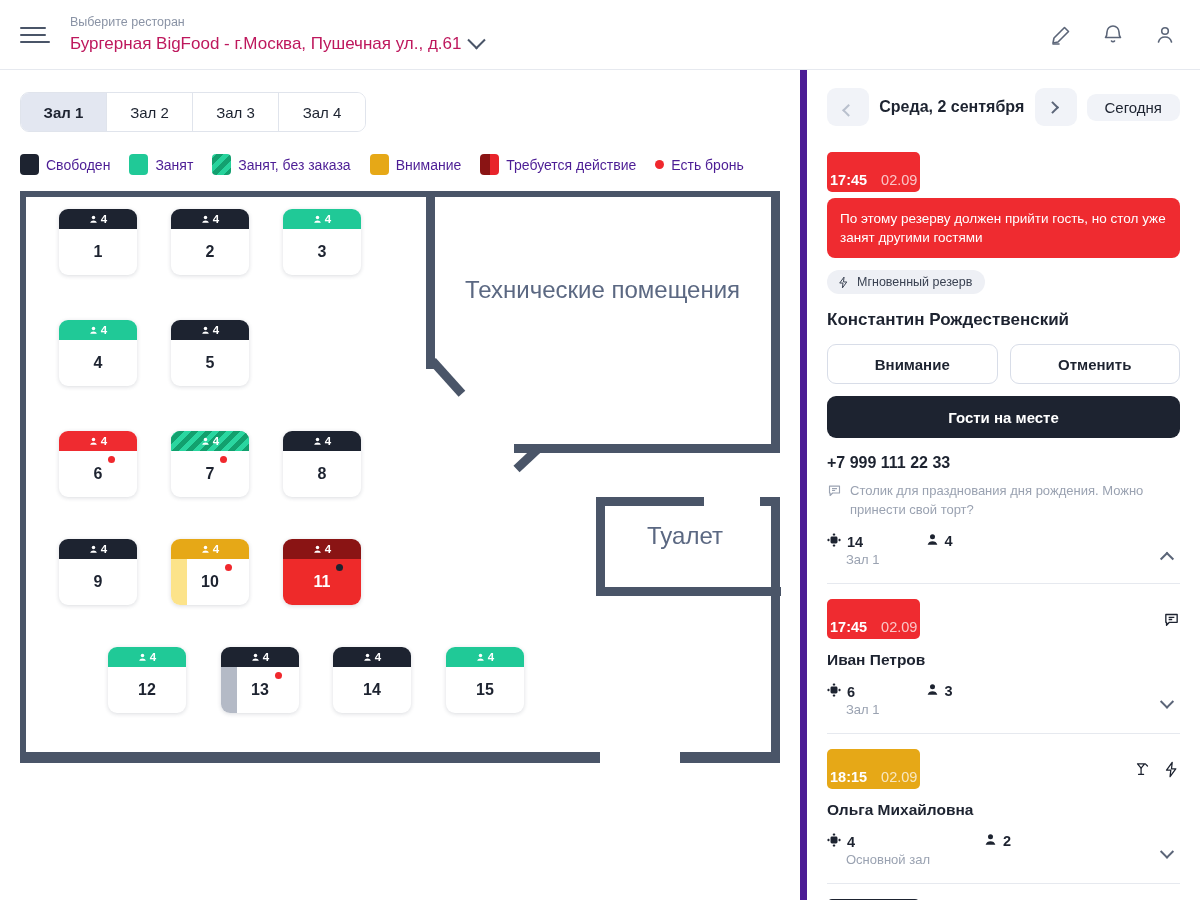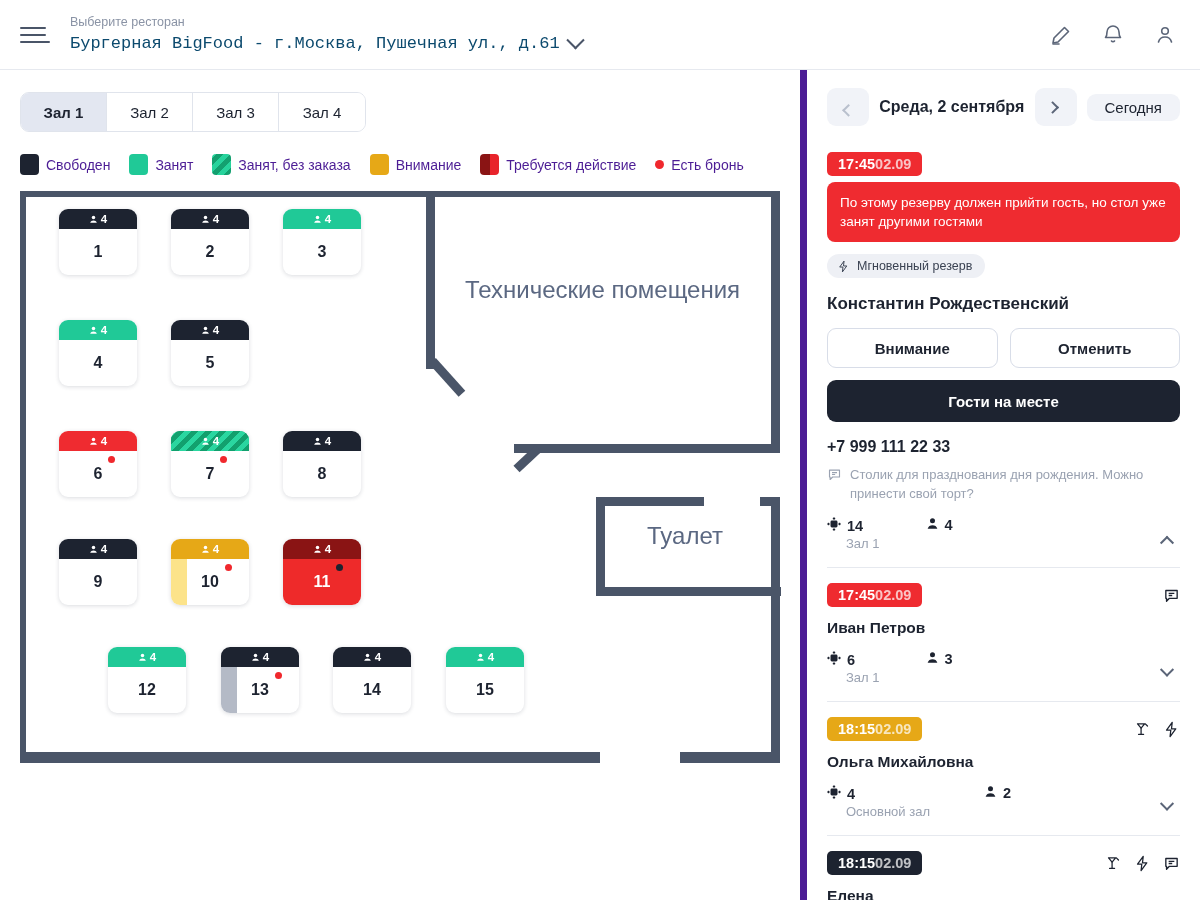--- a/index.html
+++ b/index.html
@@ -19,21 +19,21 @@
     display: flex; align-items: center;
     padding: 0 22px 0 20px;
   }
   .burger { width: 30px; height: 30px; display:flex; flex-direction:column; justify-content:center; gap:5px; cursor:pointer; }
   .burger i { display:block; height:2px; background:#4a5568; border-radius:2px; }
   .burger i:nth-child(1){ width:26px; }
   .burger i:nth-child(2){ width:26px; }
   .rest-block { margin-left: 20px; display:flex; flex-direction:column; justify-content:center; }
   .rest-label { font-size: 12.5px; color: #8a93a5; line-height: 16px; margin-bottom: 3px; }
   .rest-name-row { display:flex; align-items:center; gap:9px; cursor:pointer; }
-  .rest-name { font-size: 17px; color:#0c4a6e; line-height:22px;font-family:Liberation Mono, monospace; }
+  .rest-name { font-size: 17px; color:#be185d; line-height:22px; }
   .chev-dn { width:13px; height:13px; border-right:2px solid #4a5568; border-bottom:2px solid #4a5568; transform: rotate(45deg) translate(-3px,-3px); }
   .top-icons { margin-left:auto; display:flex; align-items:center; gap:26px; }
   .ticon { width:26px; height:26px; color:#5b6578; cursor:pointer; display:flex; align-items:center; justify-content:center; }
   .ticon svg { width:24px; height:24px; }
 
   
   .body { flex:1; display:flex; min-height:0;justify-content:flex-end; }
   .left { width: 800px; flex:0 0 800px; padding: 22px 20px 0 20px; position:relative; }
   .right { flex:1; border-left:7px solid #4c1d95; padding: 18px 20px 0 20px; position:relative; overflow:hidden; }
 
@@ -89,23 +89,23 @@
   .datebar { display:flex; align-items:center; gap:10px; }
   .navbtn { width:42px; height:38px; border-radius:9px; background:#f1f3f8; display:flex;
             align-items:center; justify-content:center; cursor:pointer; }
   .navbtn .ch { width:9px; height:9px; border-top:2px solid #5b6578; border-right:2px solid #5b6578; }
   .navbtn.prev .ch { transform: rotate(-135deg) translate(-2px,-2px); border-color:#b9c0cd; }
   .navbtn.next .ch { transform: rotate(45deg) translate(-2px,2px); }
   .datetitle { flex:1; text-align:center; font-size:16px; font-weight:700; color:#1d2330; }
   .todaybtn { height:27px; padding:0 18px; border-radius:9px; background:#f1f3f8; display:flex;
               align-items:center; font-size:15px; color:#1d2330; cursor:pointer; }
 
-  .timebadge { display:inline-flex; align-items:baseline; gap:0; border-radius:5px;
-               padding:4px 11px; font-size:14.5px; font-weight:700; color:#fff; }
-  .timebadge .d { font-weight:700; opacity:.72; }
+  .timebadge { display:inline-flex; align-items:baseline; gap:14px; border-radius:5px;
+               padding:4px 3px; font-size:14.5px; font-weight:700; color:#fff; }
+  .timebadge .d { font-weight:400; opacity:.72;margin-top:16px; }
   .tb-red   { background:#ef2b30; }
   .tb-amber { background:#e6a817; }
   .tb-dark  { background:#1d2330; }
 
   .alertbox { margin-top:6px; background:#ef2b30; color:#fff; border-radius:8px;
               padding:11px 13px; font-size:13.5px; line-height:19px; }
   .chip { margin-top:12px; display:inline-flex; align-items:center; gap:7px; background:#eef0f5;
           border-radius:16px; padding:5px 13px 5px 10px; font-size:12.5px; color:#3a4252; }
   .guestname { margin-top:16px; font-size:17px; font-weight:700; color:#1d2330; }
   .btnrow { margin-top:14px; display:flex; gap:12px; }

